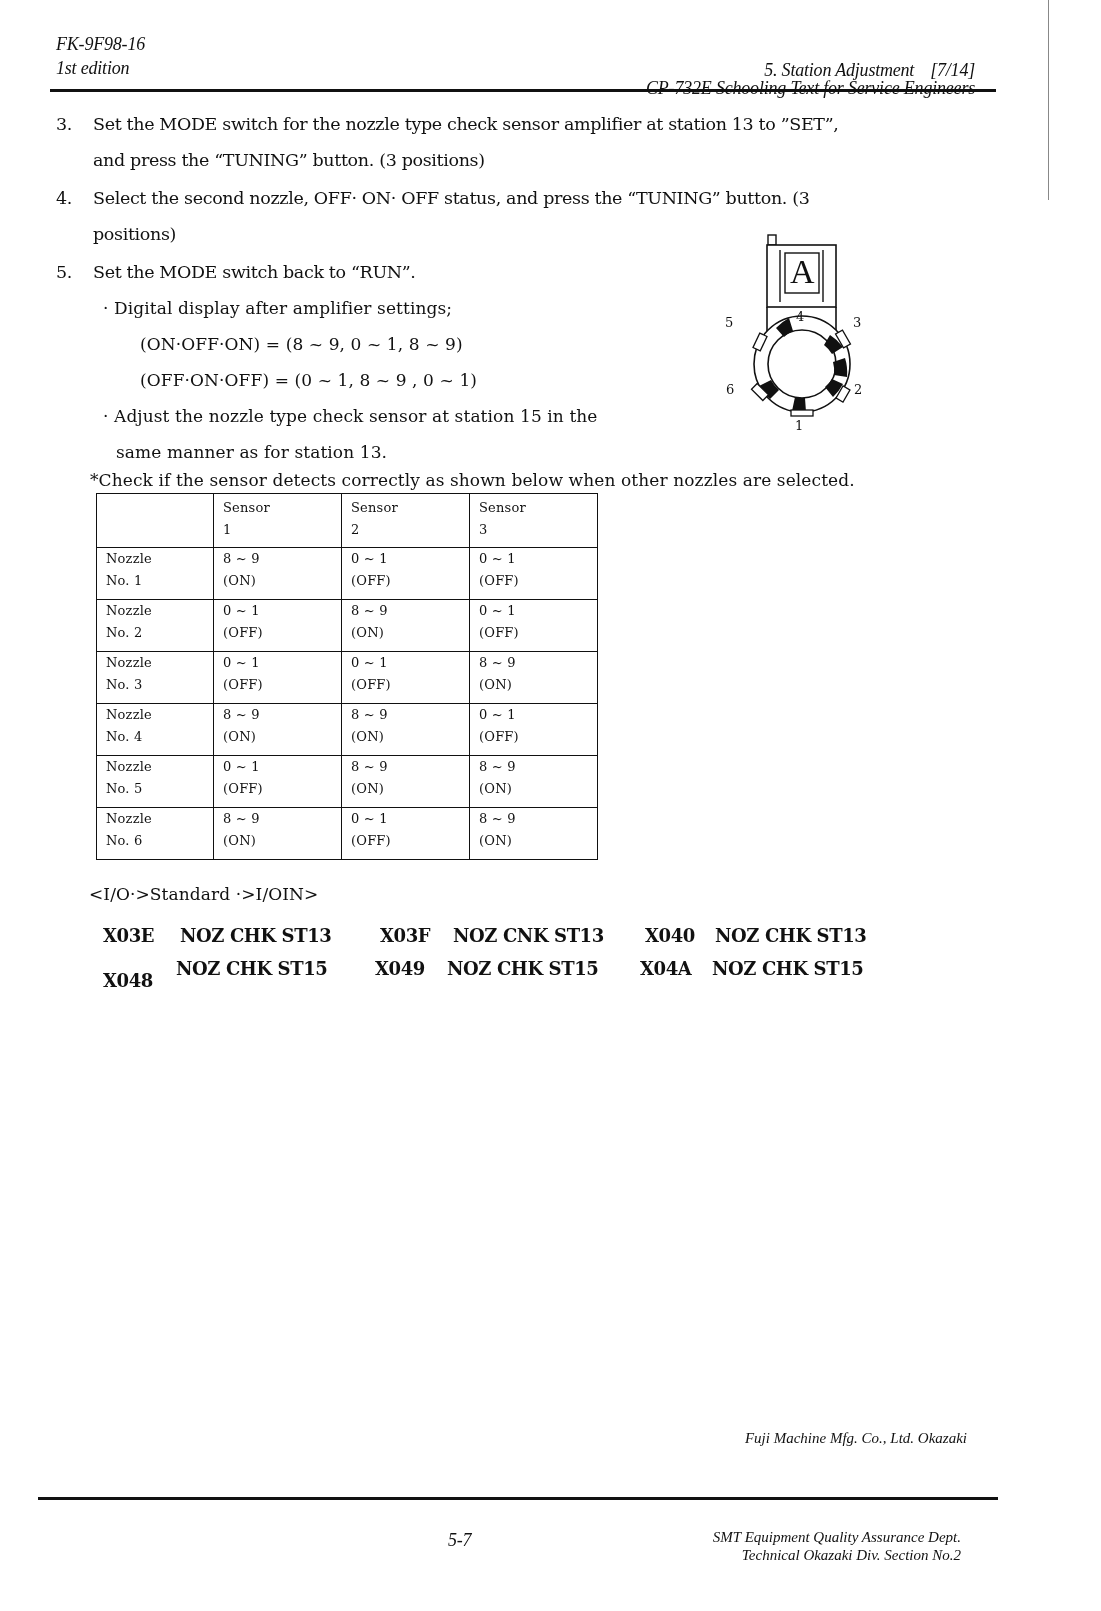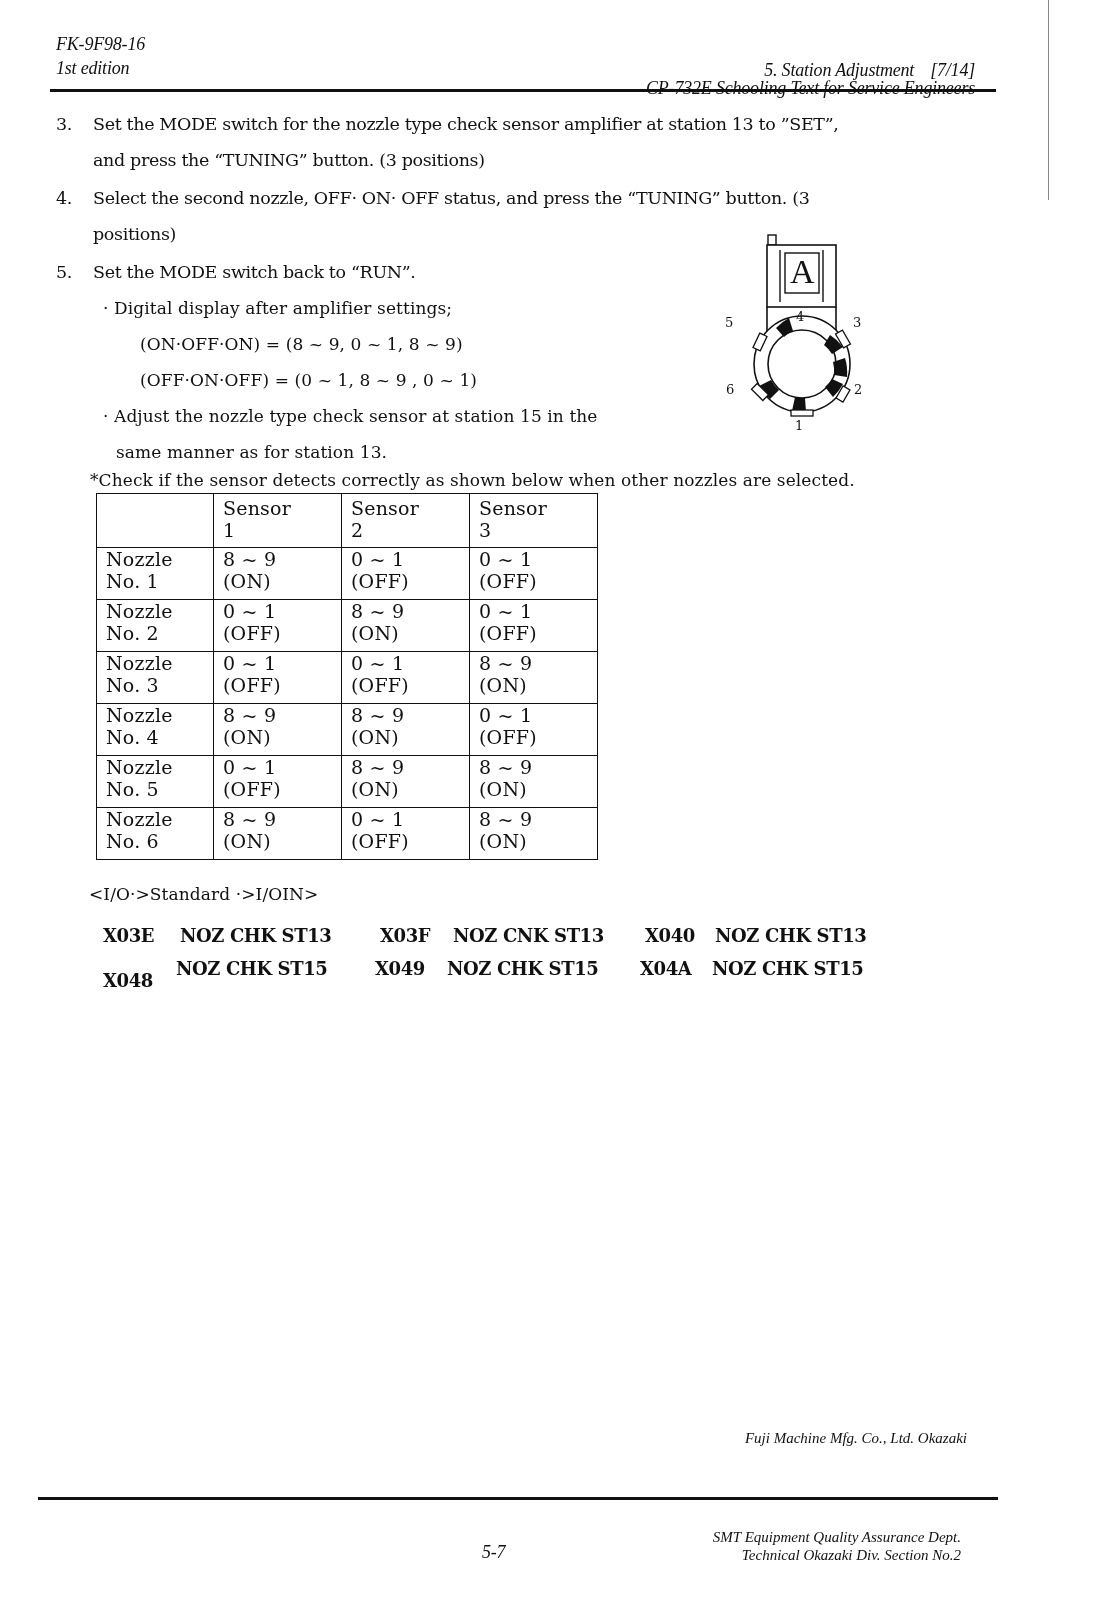--- a/index.html
+++ b/index.html
@@ -13,21 +13,21 @@
   .rule-top { position:absolute; left:50px; top:89px; width:946px; height:3px; background:#111; }
   .rule-bot { position:absolute; left:38px; top:1497px; width:960px; height:3px; background:#111; }
   .scan-edge { position:absolute; left:1048px; top:0; width:1px; height:200px; background:#888; }
 
   
   .txt { font-family:"DejaVu Serif", serif; font-size:17.5px; letter-spacing:-0.35px; }
   .txt-w { font-family:"DejaVu Serif", serif; font-size:17px; letter-spacing:0.1px; }
 
   
   table.grid { position:absolute; left:96px; top:493px; border-collapse:collapse;
-    font-family:"DejaVu Serif", serif; font-size:19px; letter-spacing:0.2px; }
+    font-family:"DejaVu Serif", serif; font-size:13px; letter-spacing:0.2px; }
   table.grid td { border:1.5px solid #111; padding:0 0 0 9px; vertical-align:top; line-height:22px; height:52px; box-sizing:border-box; }
   table.grid td.c0 { width:117px; }
   table.grid td.c1 { width:128px; }
   table.grid td.c2 { width:128px; }
   table.grid td.c3 { width:128px; }
   table.grid tr.head td { height:54px; padding-top:3px; }
   table.grid td .l { display:block; }
 
   
   .io { font-family:"DejaVu Serif", serif; font-size:18px; font-weight:bold; letter-spacing:-0.4px; }
@@ -252,16 +252,16 @@
 
   <div class="abs io" style="left:103px; top:958px;margin-top:12px;">X048</div>
   <div class="abs io" style="left:176px; top:958px;">NOZ CHK ST15</div>
   <div class="abs io" style="left:375px; top:958px;">X049</div>
   <div class="abs io" style="left:447px; top:958px;">NOZ CHK ST15</div>
   <div class="abs io" style="left:640px; top:958px;">X04A</div>
   <div class="abs io" style="left:712px; top:958px;">NOZ CHK ST15</div>
 </div>
 
 <div class="rule-bot"></div>
-<div class="abs hdr" style="left:482px; top:1530px;margin-top:12px;">5-7</div>
+<div class="abs hdr" style="left:448px; top:1530px;">5-7</div>
 <div class="abs ftr" style="right:134px; top:1430px;">Fuji Machine Mfg. Co., Ltd. Okazaki</div>
 <div class="abs ftr" style="right:140px; top:1529px;">SMT Equipment Quality Assurance Dept.</div>
 <div class="abs ftr" style="right:140px; top:1547px;">Technical Okazaki Div. Section No.2</div>
 
 </body></html>

